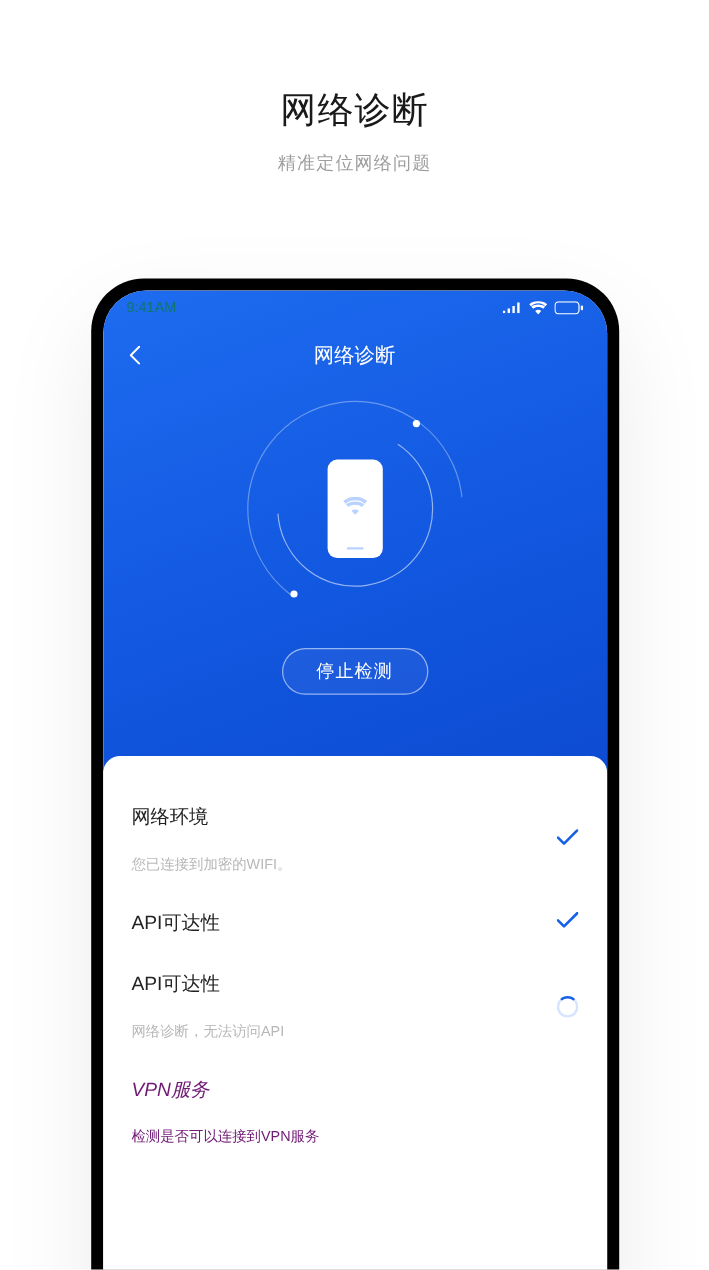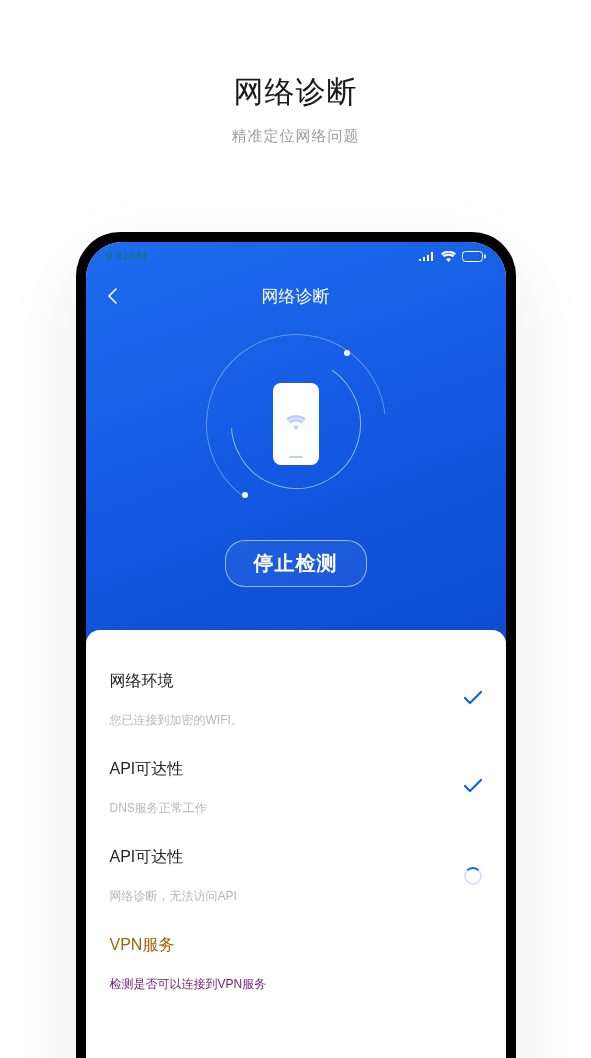--- a/index.html
+++ b/index.html
@@ -140,23 +140,22 @@
   border-radius: 2px;
 }
 .stop-btn {
   display: block;
   margin: 26px auto 0;
   padding: 9px 28px;
   background: rgba(255,255,255,0.05);
   border: 1px solid rgba(255,255,255,0.55);
   border-radius: 20px;
   color: #fff;
-  font-size: 20px;
+  font-size: 15px;
   letter-spacing: 1px;
-  font-weight: bold;
 }
 .results-card {
   position: absolute;
   left: 0; right: 0;
   top: 388px;
   bottom: 0;
   background: #fff;
   border-radius: 14px 14px 0 0;
   padding: 26px 24px 0;
 }
@@ -170,21 +169,21 @@
 .row-title {
   font-size: 16px;
   color: #222;
   font-weight: 500;
 }
 .row-desc {
   font-size: 12px;
   color: #b7b7b7;
   margin-top: 20px;
 }
-.result-row.inactive .row-title { color: #a16207; }
+.result-row.inactive .row-title { color: #701a75; font-style: italic; }
 .result-row.inactive .row-desc { color: #701a75; }
 .check-icon { color: #1561e6; }
 .spinner {
   width: 18px; height: 18px;
   border: 2px solid #d6e4ff;
   border-top-color: #1561e6;
   border-radius: 50%;
 }
 </style>
 </head>
@@ -256,21 +255,20 @@
         </div>
         <span class="check-icon">
           <svg width="18" height="14" viewBox="0 0 18 14">
               <path d="M1 7l5 5L17 1" stroke="currentColor" stroke-width="2.2" fill="none" stroke-linecap="round" stroke-linejoin="round"></path>
             </svg>
         </span>
       </div>
       <div class="result-row">
         <div class="text">
           <div class="row-title">API可达性</div>
-          <div class="row-desc">DNS服务正常工作</div>
         </div>
         <span class="check-icon">
           <svg width="18" height="14" viewBox="0 0 18 14">
               <path d="M1 7l5 5L17 1" stroke="currentColor" stroke-width="2.2" fill="none" stroke-linecap="round" stroke-linejoin="round"></path>
             </svg>
         </span>
       </div>
       <div class="result-row">
         <div class="text">
           <div class="row-title">API可达性</div>

